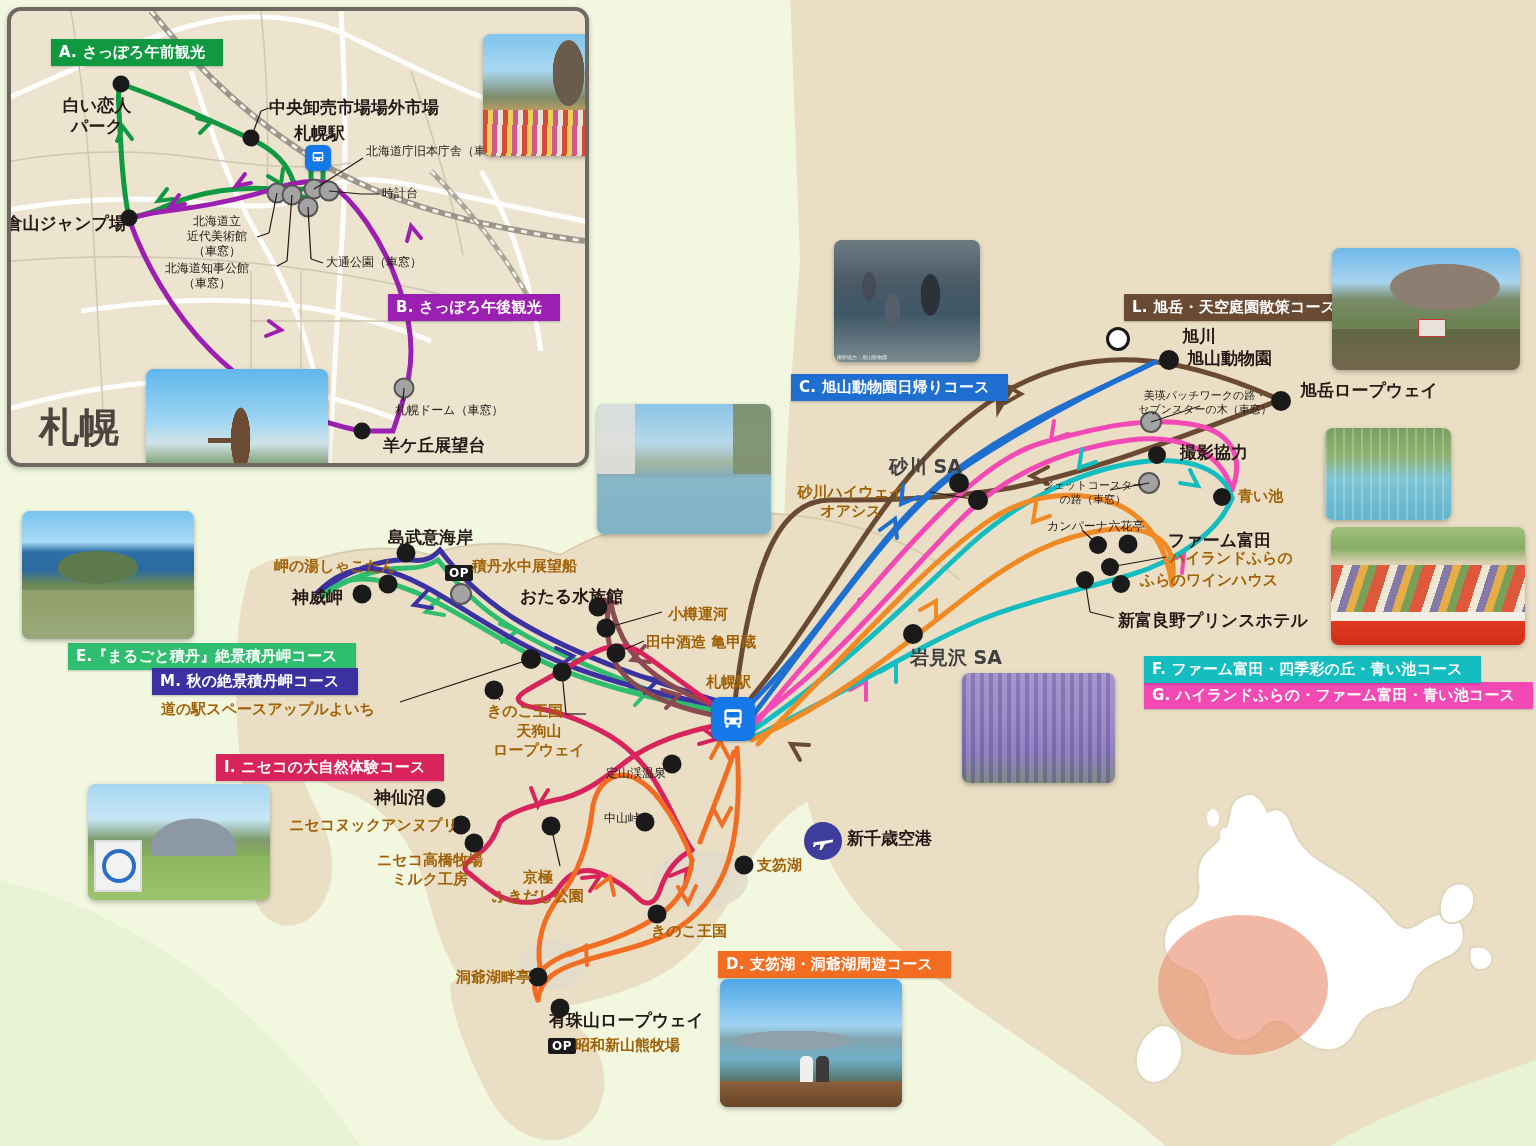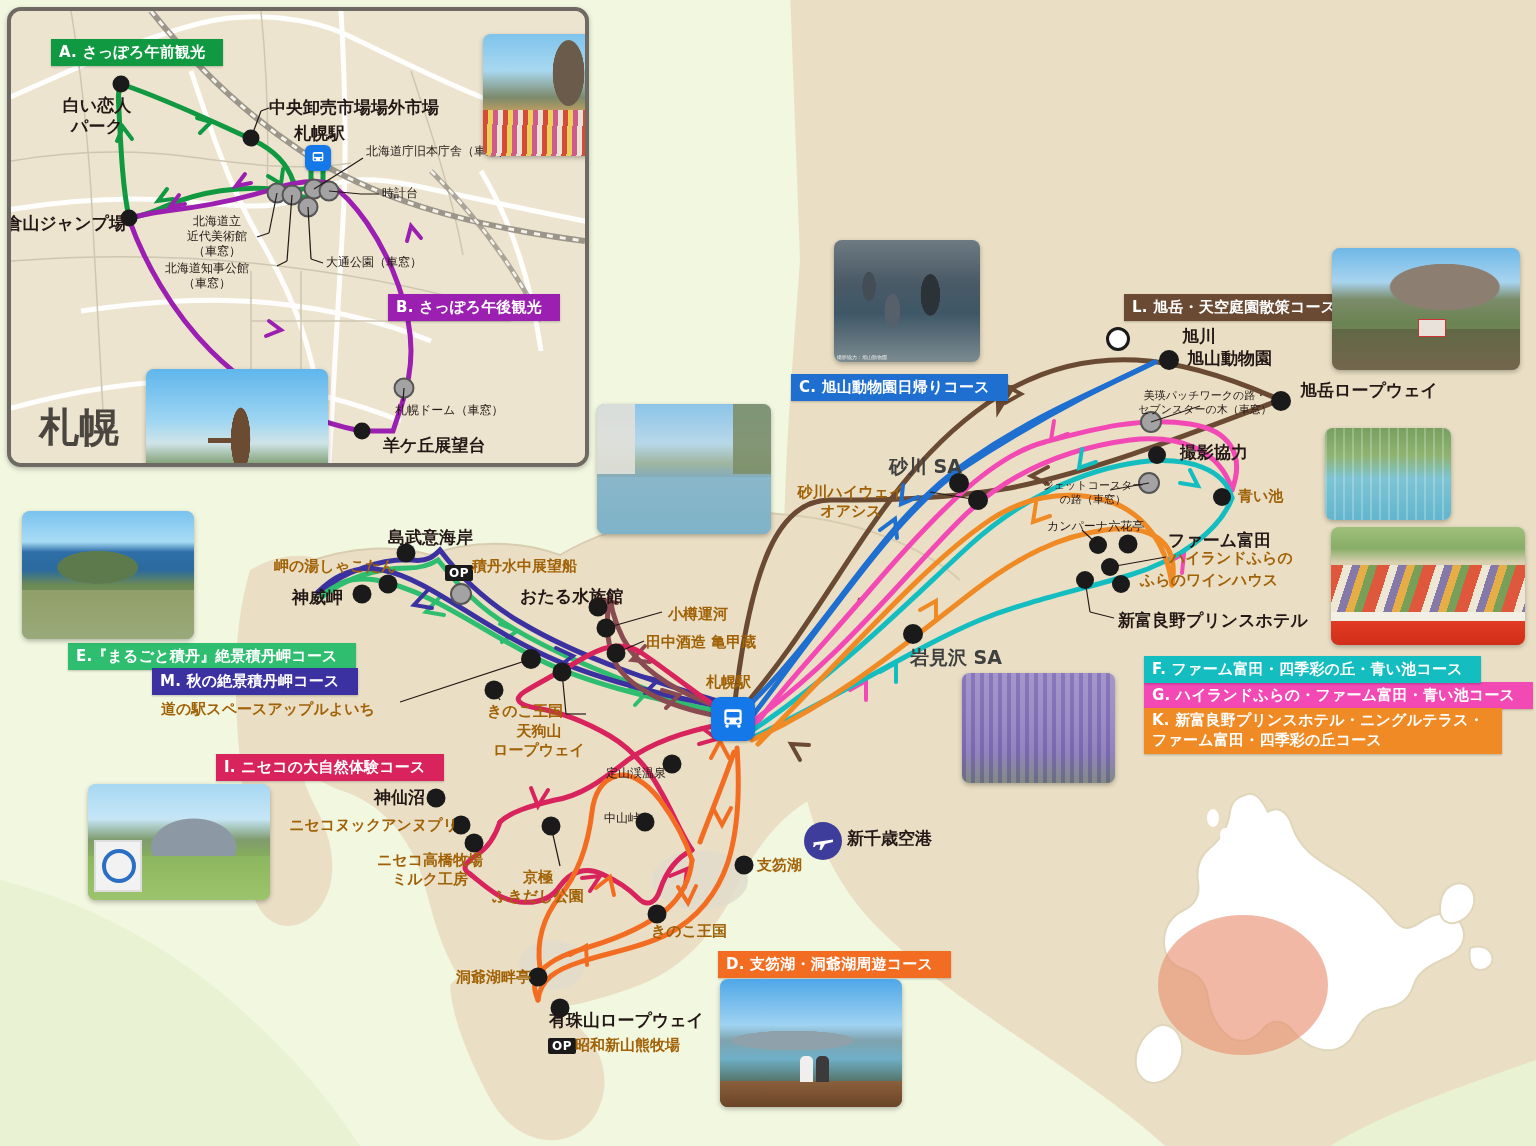--- a/index.html
+++ b/index.html
@@ -404,22 +404,20 @@
 
   <div class="chip" style="left:1124px;top:294px;background:#6b4a33;">L. 旭岳・天空庭園散策コース</div>
 
 
   <div class="chip" style="left:68px;top:643px;background:#2fbd6f;">E.『まるごと積丹』絶景積丹岬コース</div>
   <div class="chip" style="left:152px;top:668px;background:#3b31a0;">M. 秋の絶景積丹岬コース</div>
   <div class="chip" style="left:216px;top:754px;background:#d8235c;">I. ニセコの大自然体験コース</div>
 
   <div class="chip" style="left:1144px;top:682px;background:#f249b4;">G. ハイランドふらの・ファーム富田・青い池コース</div>
   <div class="chip" style="left:1144px;top:656px;background:#13bdc0;">F. ファーム富田・四季彩の丘・青い池コース</div>
-  <div class="chip two" style="left:1144px;top:708px;background:#f08a24;white-space:pre-line;line-height:1.3;">K. 新富良野プリンスホテル・ニングルテラス・
-ファーム富田・四季彩の丘コース</div>
 
   <div class="chip" style="left:718px;top:951px;background:#f26d21;">D. 支笏湖・洞爺湖周遊コース</div>
 
   <div class="photo" style="left:834px;top:240px;width:146px;height:122px;">
     <div class="ph" style="background:linear-gradient(180deg,#6d7a82 0%,#4a5a66 35%,#3e5766 60%,#7c8b90 100%);"></div>
     <div class="ph" style="background:
       radial-gradient(ellipse 16px 34px at 66% 45%, #2b3238 60%, transparent 62%),
       radial-gradient(ellipse 13px 28px at 40% 58%, #56606a 60%, transparent 62%),
       radial-gradient(ellipse 11px 24px at 24% 38%, #444d55 60%, transparent 62%),
       radial-gradient(ellipse 7px 16px at 68% 40%, #f2ede2 60%, transparent 62%);"></div>

